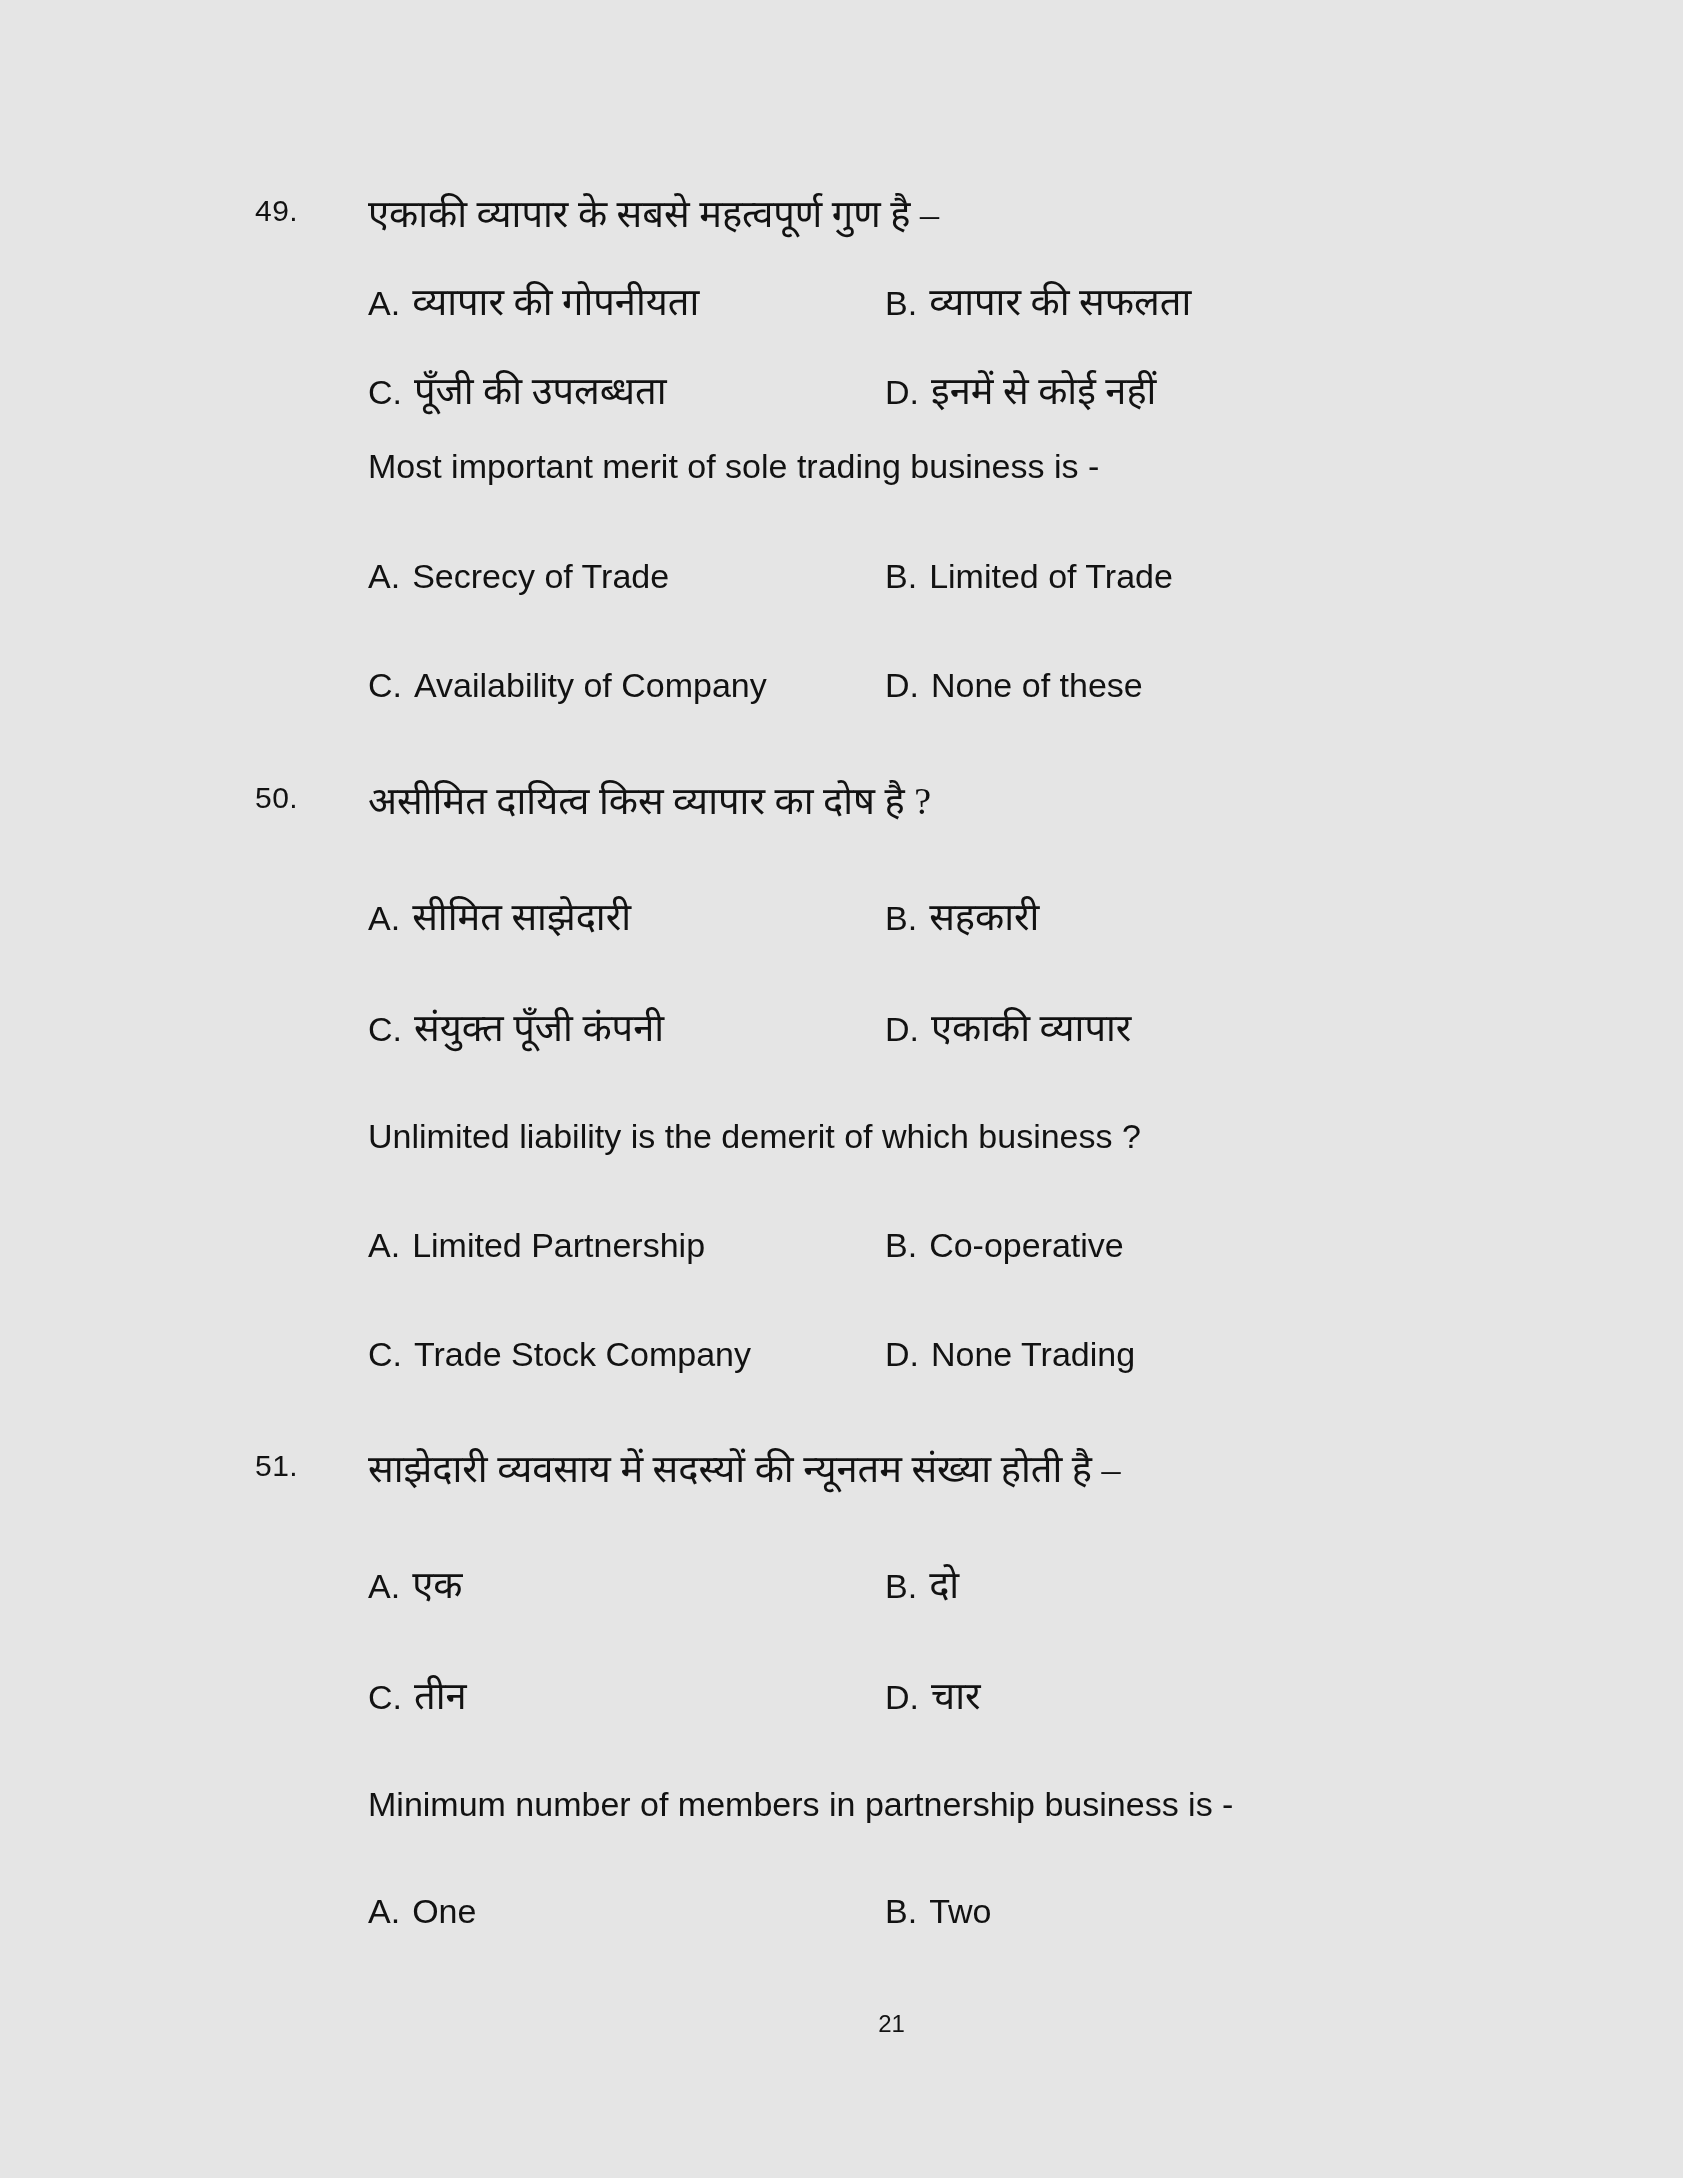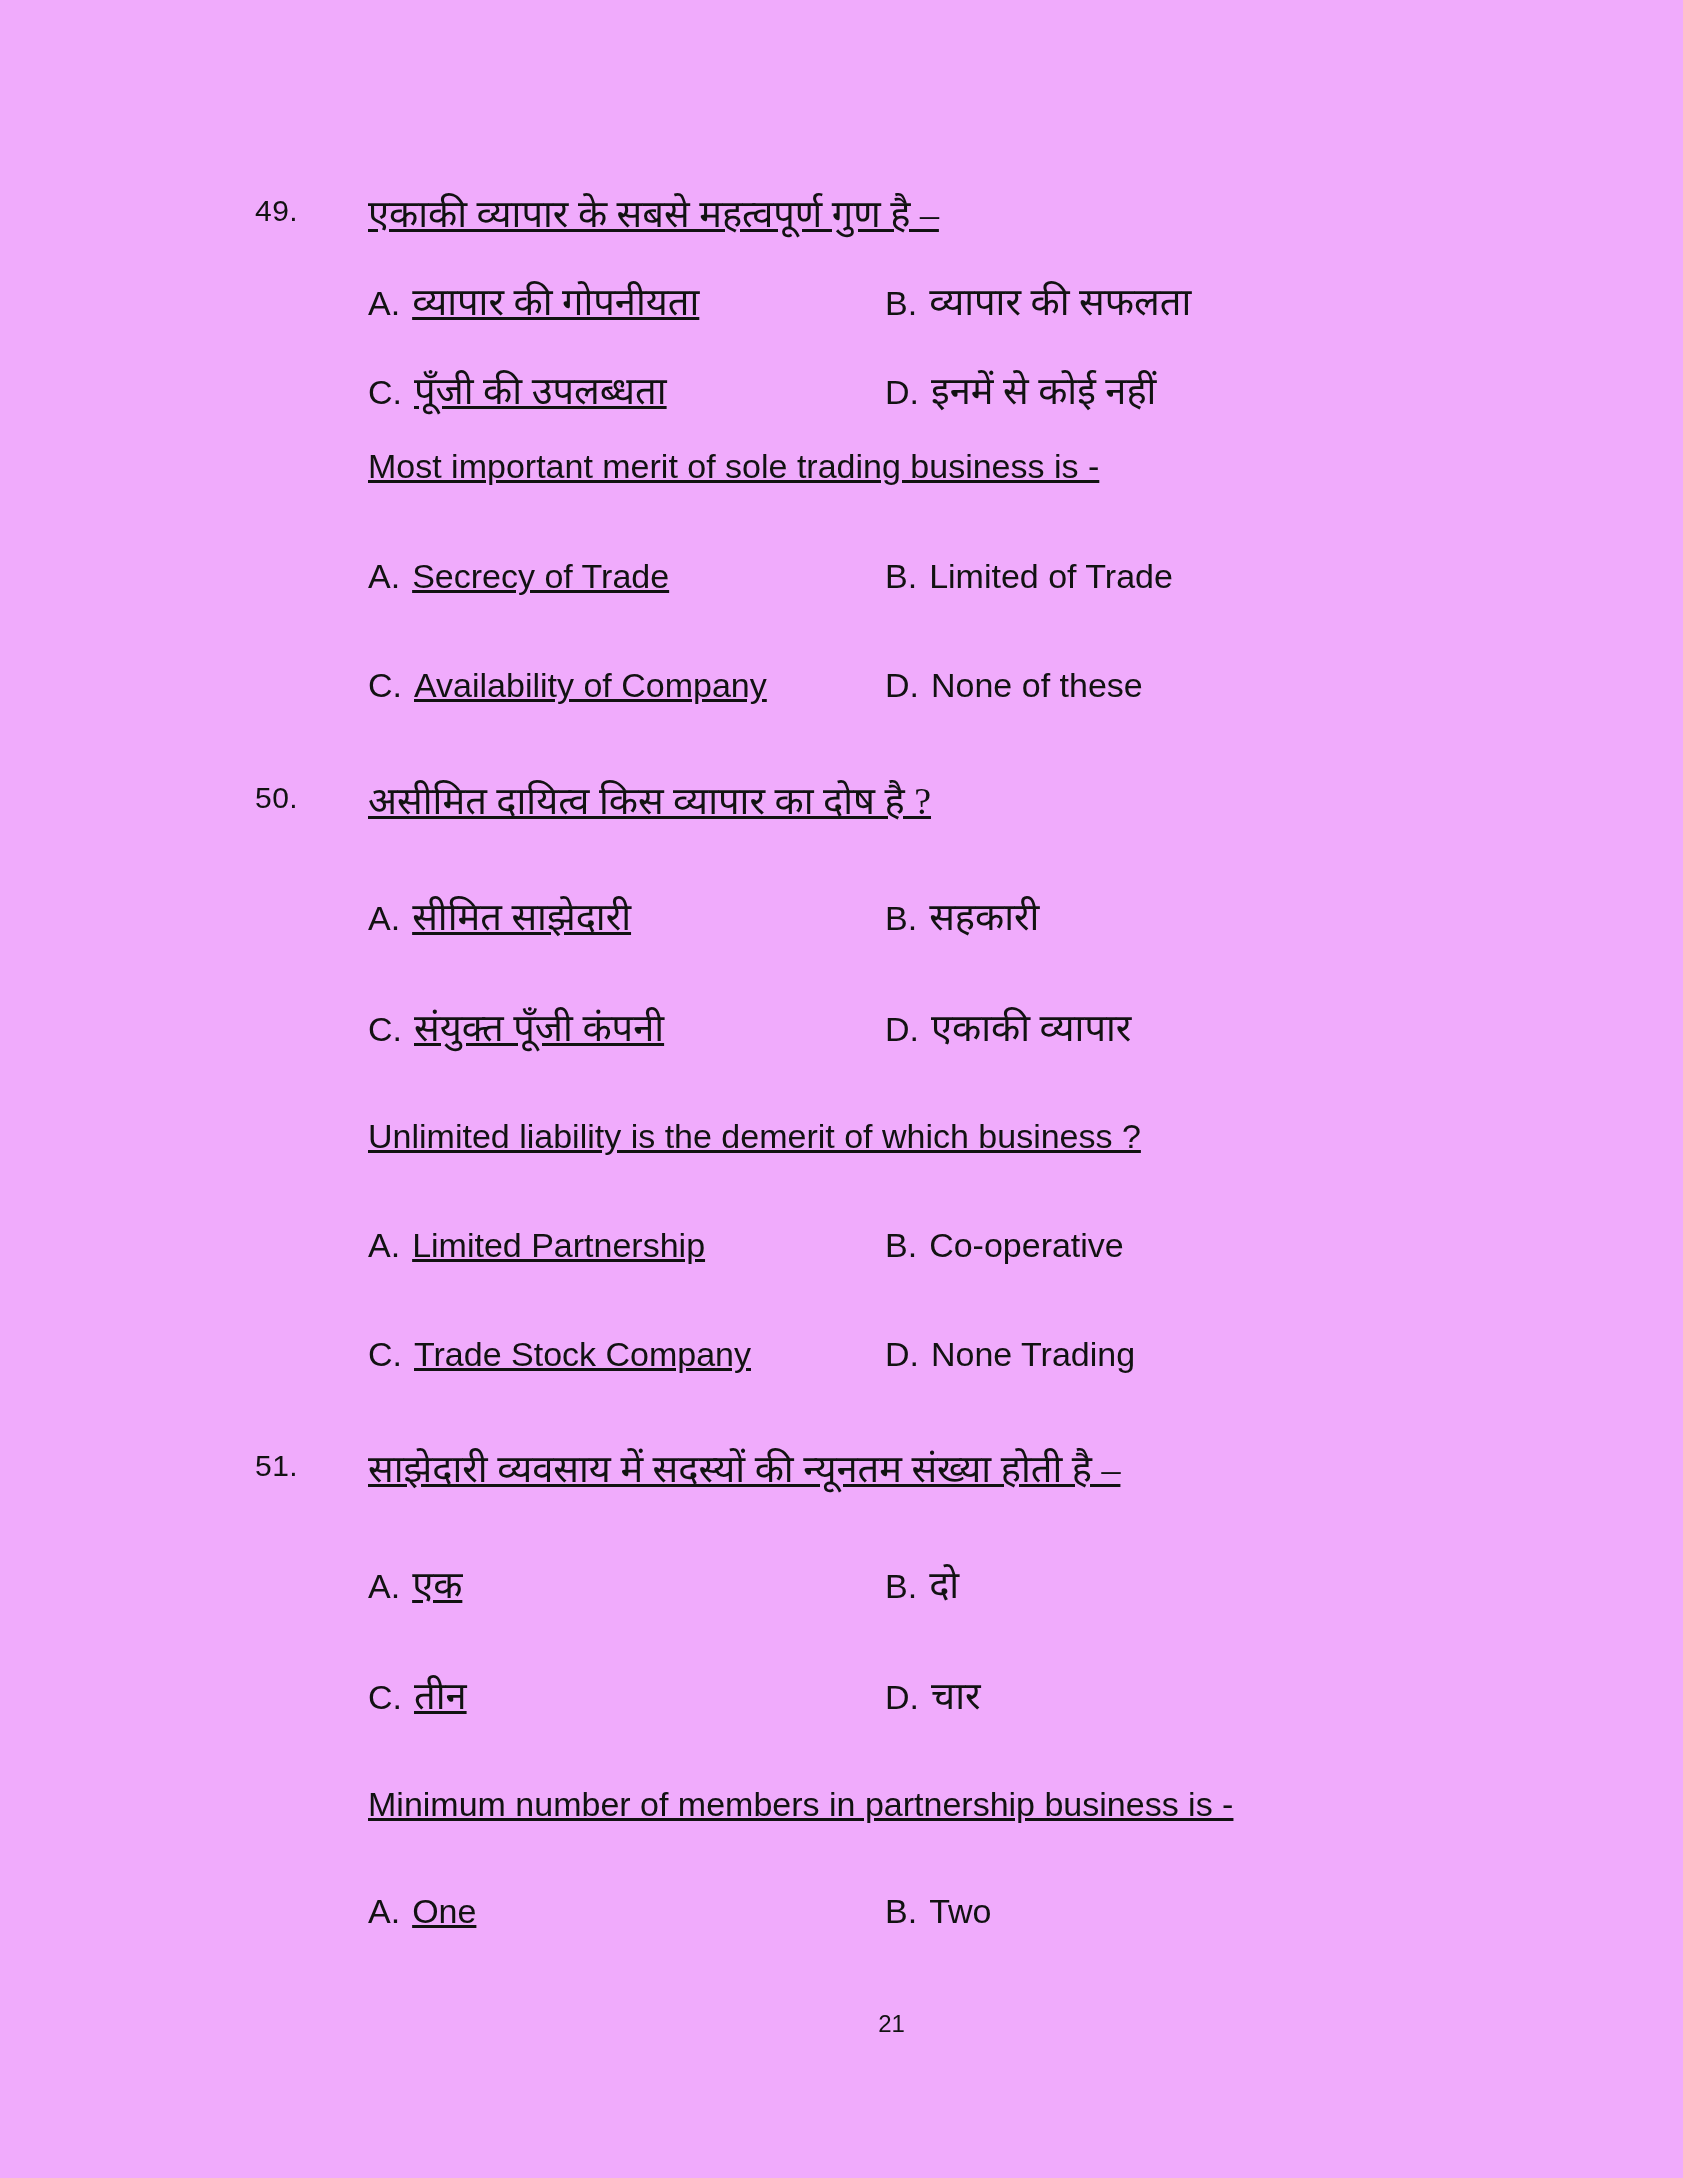--- a/index.html
+++ b/index.html
@@ -10,41 +10,40 @@
   body {
     width: 1683px;
     height: 2178px;
     position: relative;
     font-family: "Liberation Sans", sans-serif;
     color: #121212;
   }
   .page {
     position: absolute;
     inset: 0;
-    background: #f0abfc;
+    background: #e5e5e5;
     padding-left: 28px;
   }
   .row {
     position: absolute;
     left: 0;
     width: 1683px;
     white-space: nowrap;
   }
   .qnum {
     position: absolute;
     left: 255px;
     top: 8px;
     font-size: 30px;
     letter-spacing: 0.5px;
   }
   .col1 {
     position: absolute;
     left: 368px;
     top: 0;
-    text-decoration: underline;
   }
   .col2 {
     position: absolute;
     left: 885px;
     top: 0;
   }
   .hi {
     font-size: 38px;
     font-family: "Liberation Serif", "DejaVu Serif", serif;
   }

